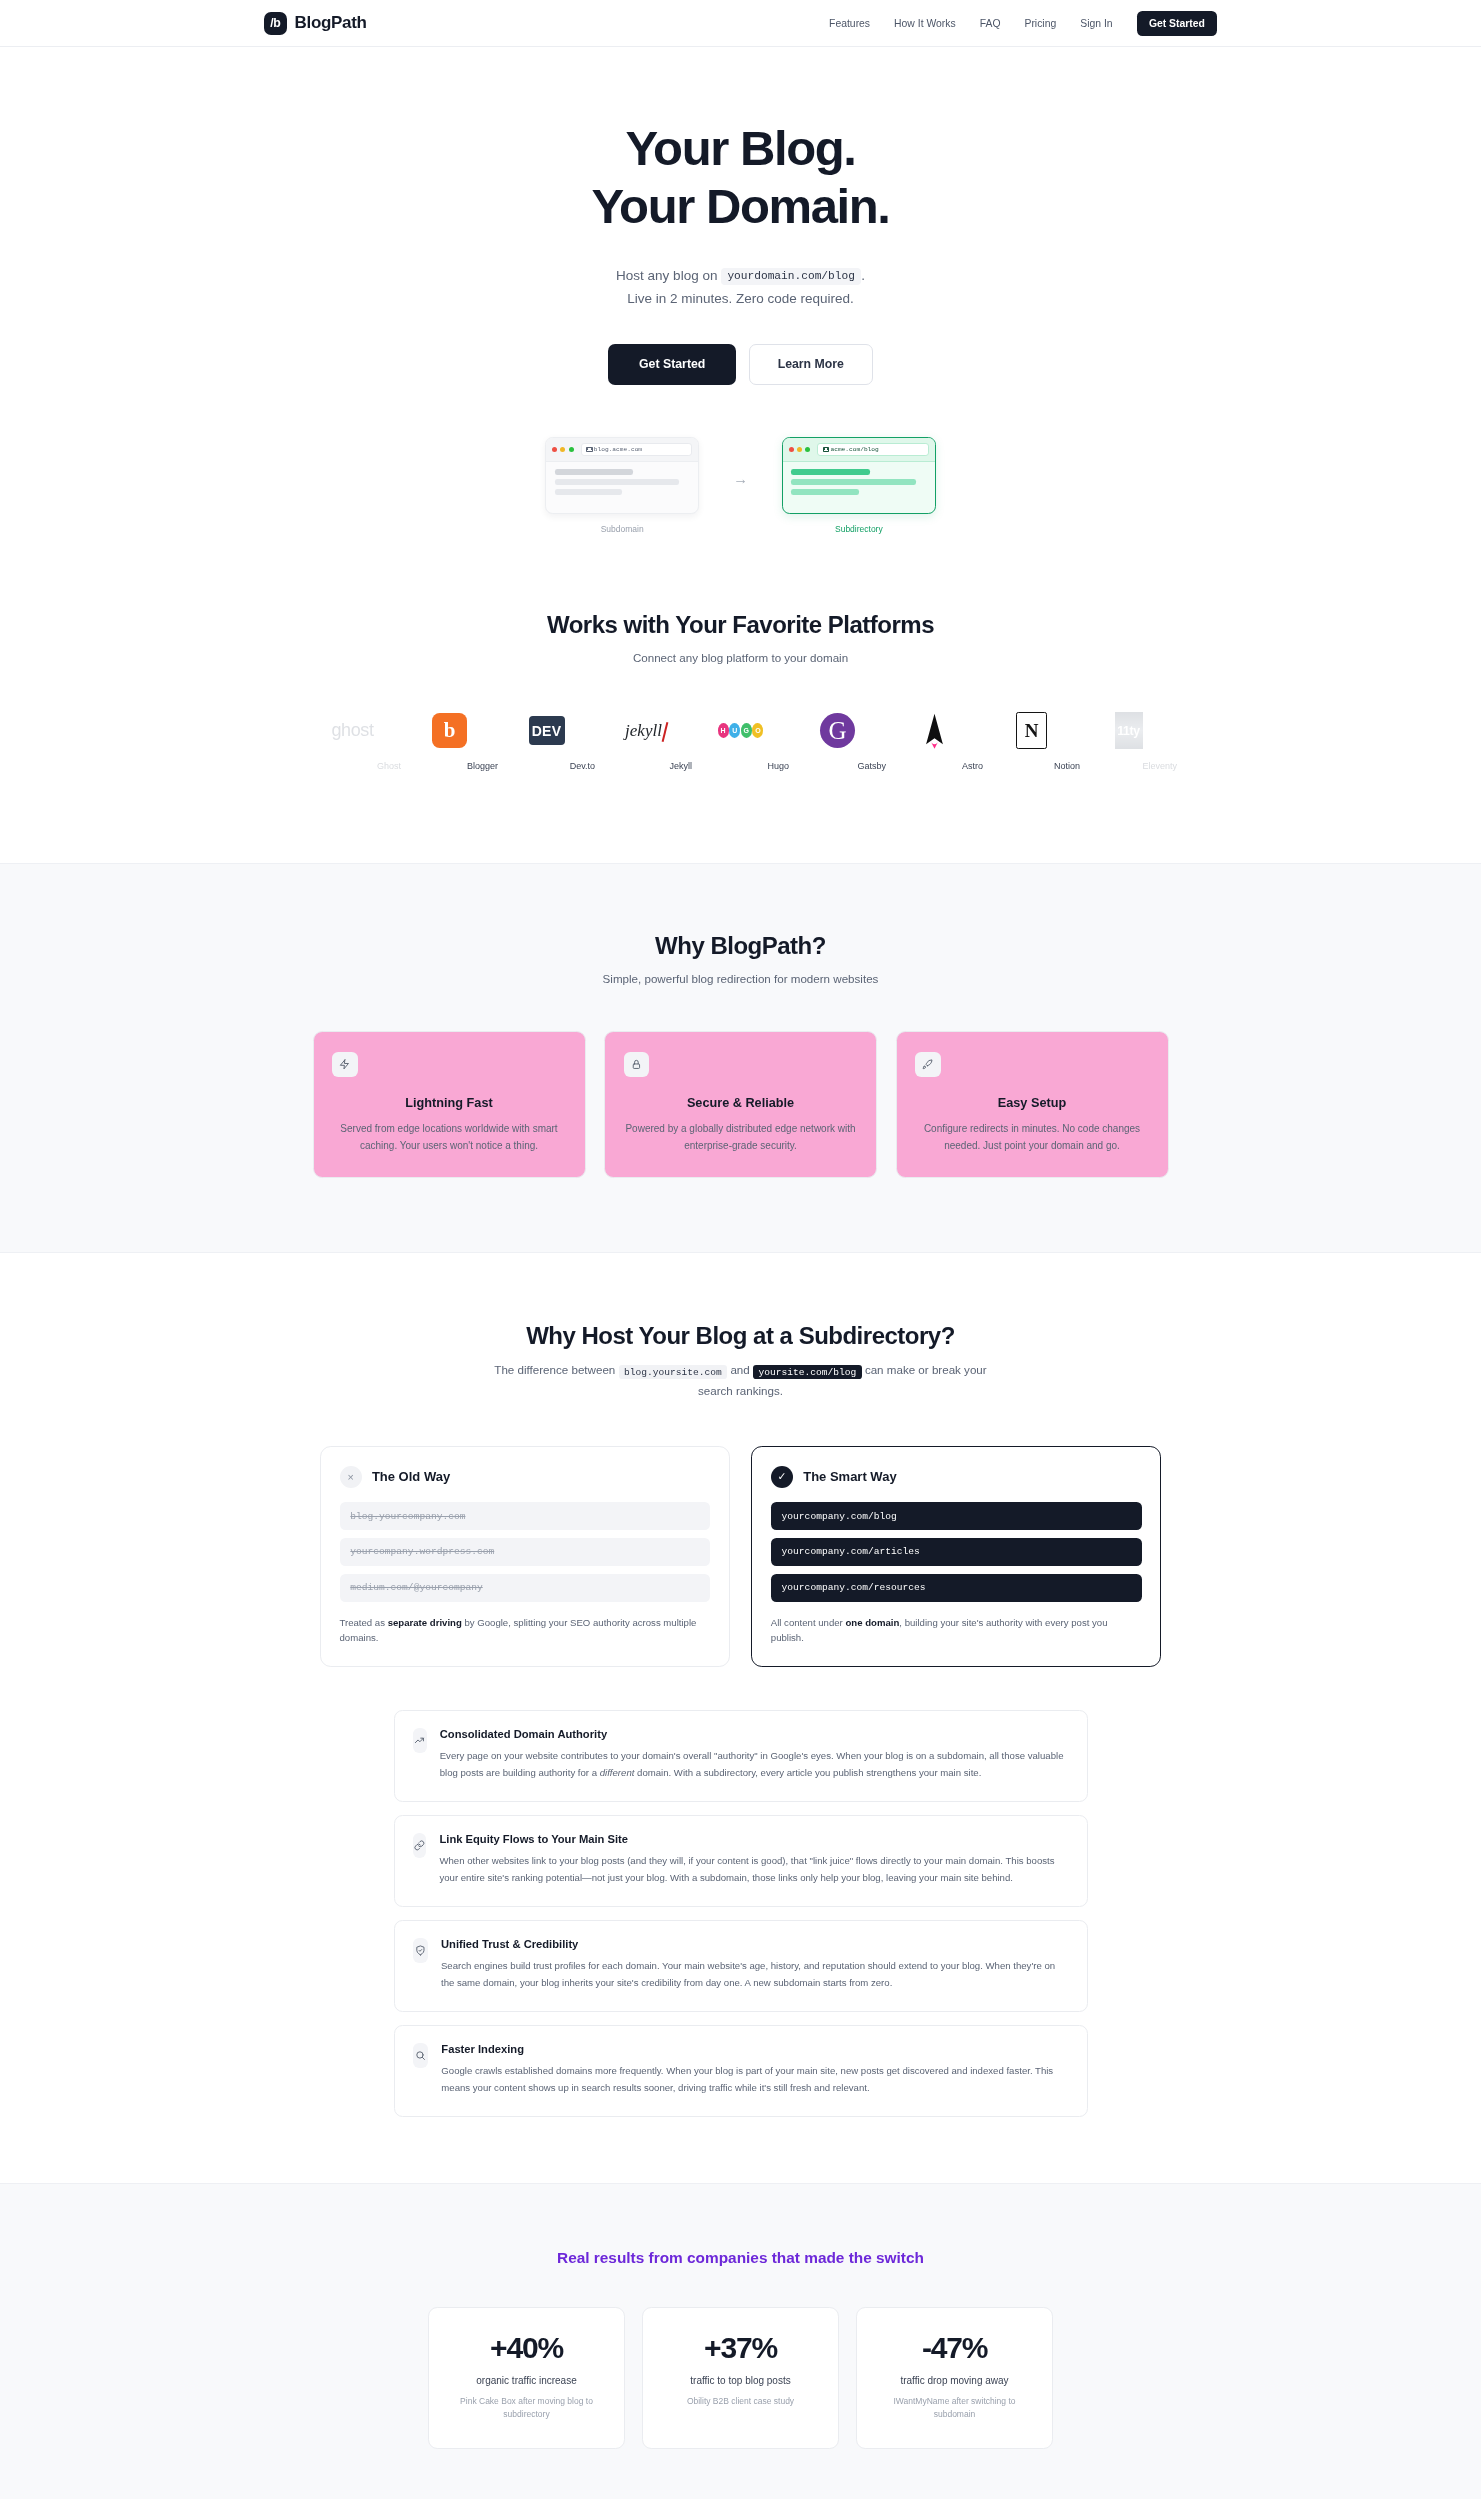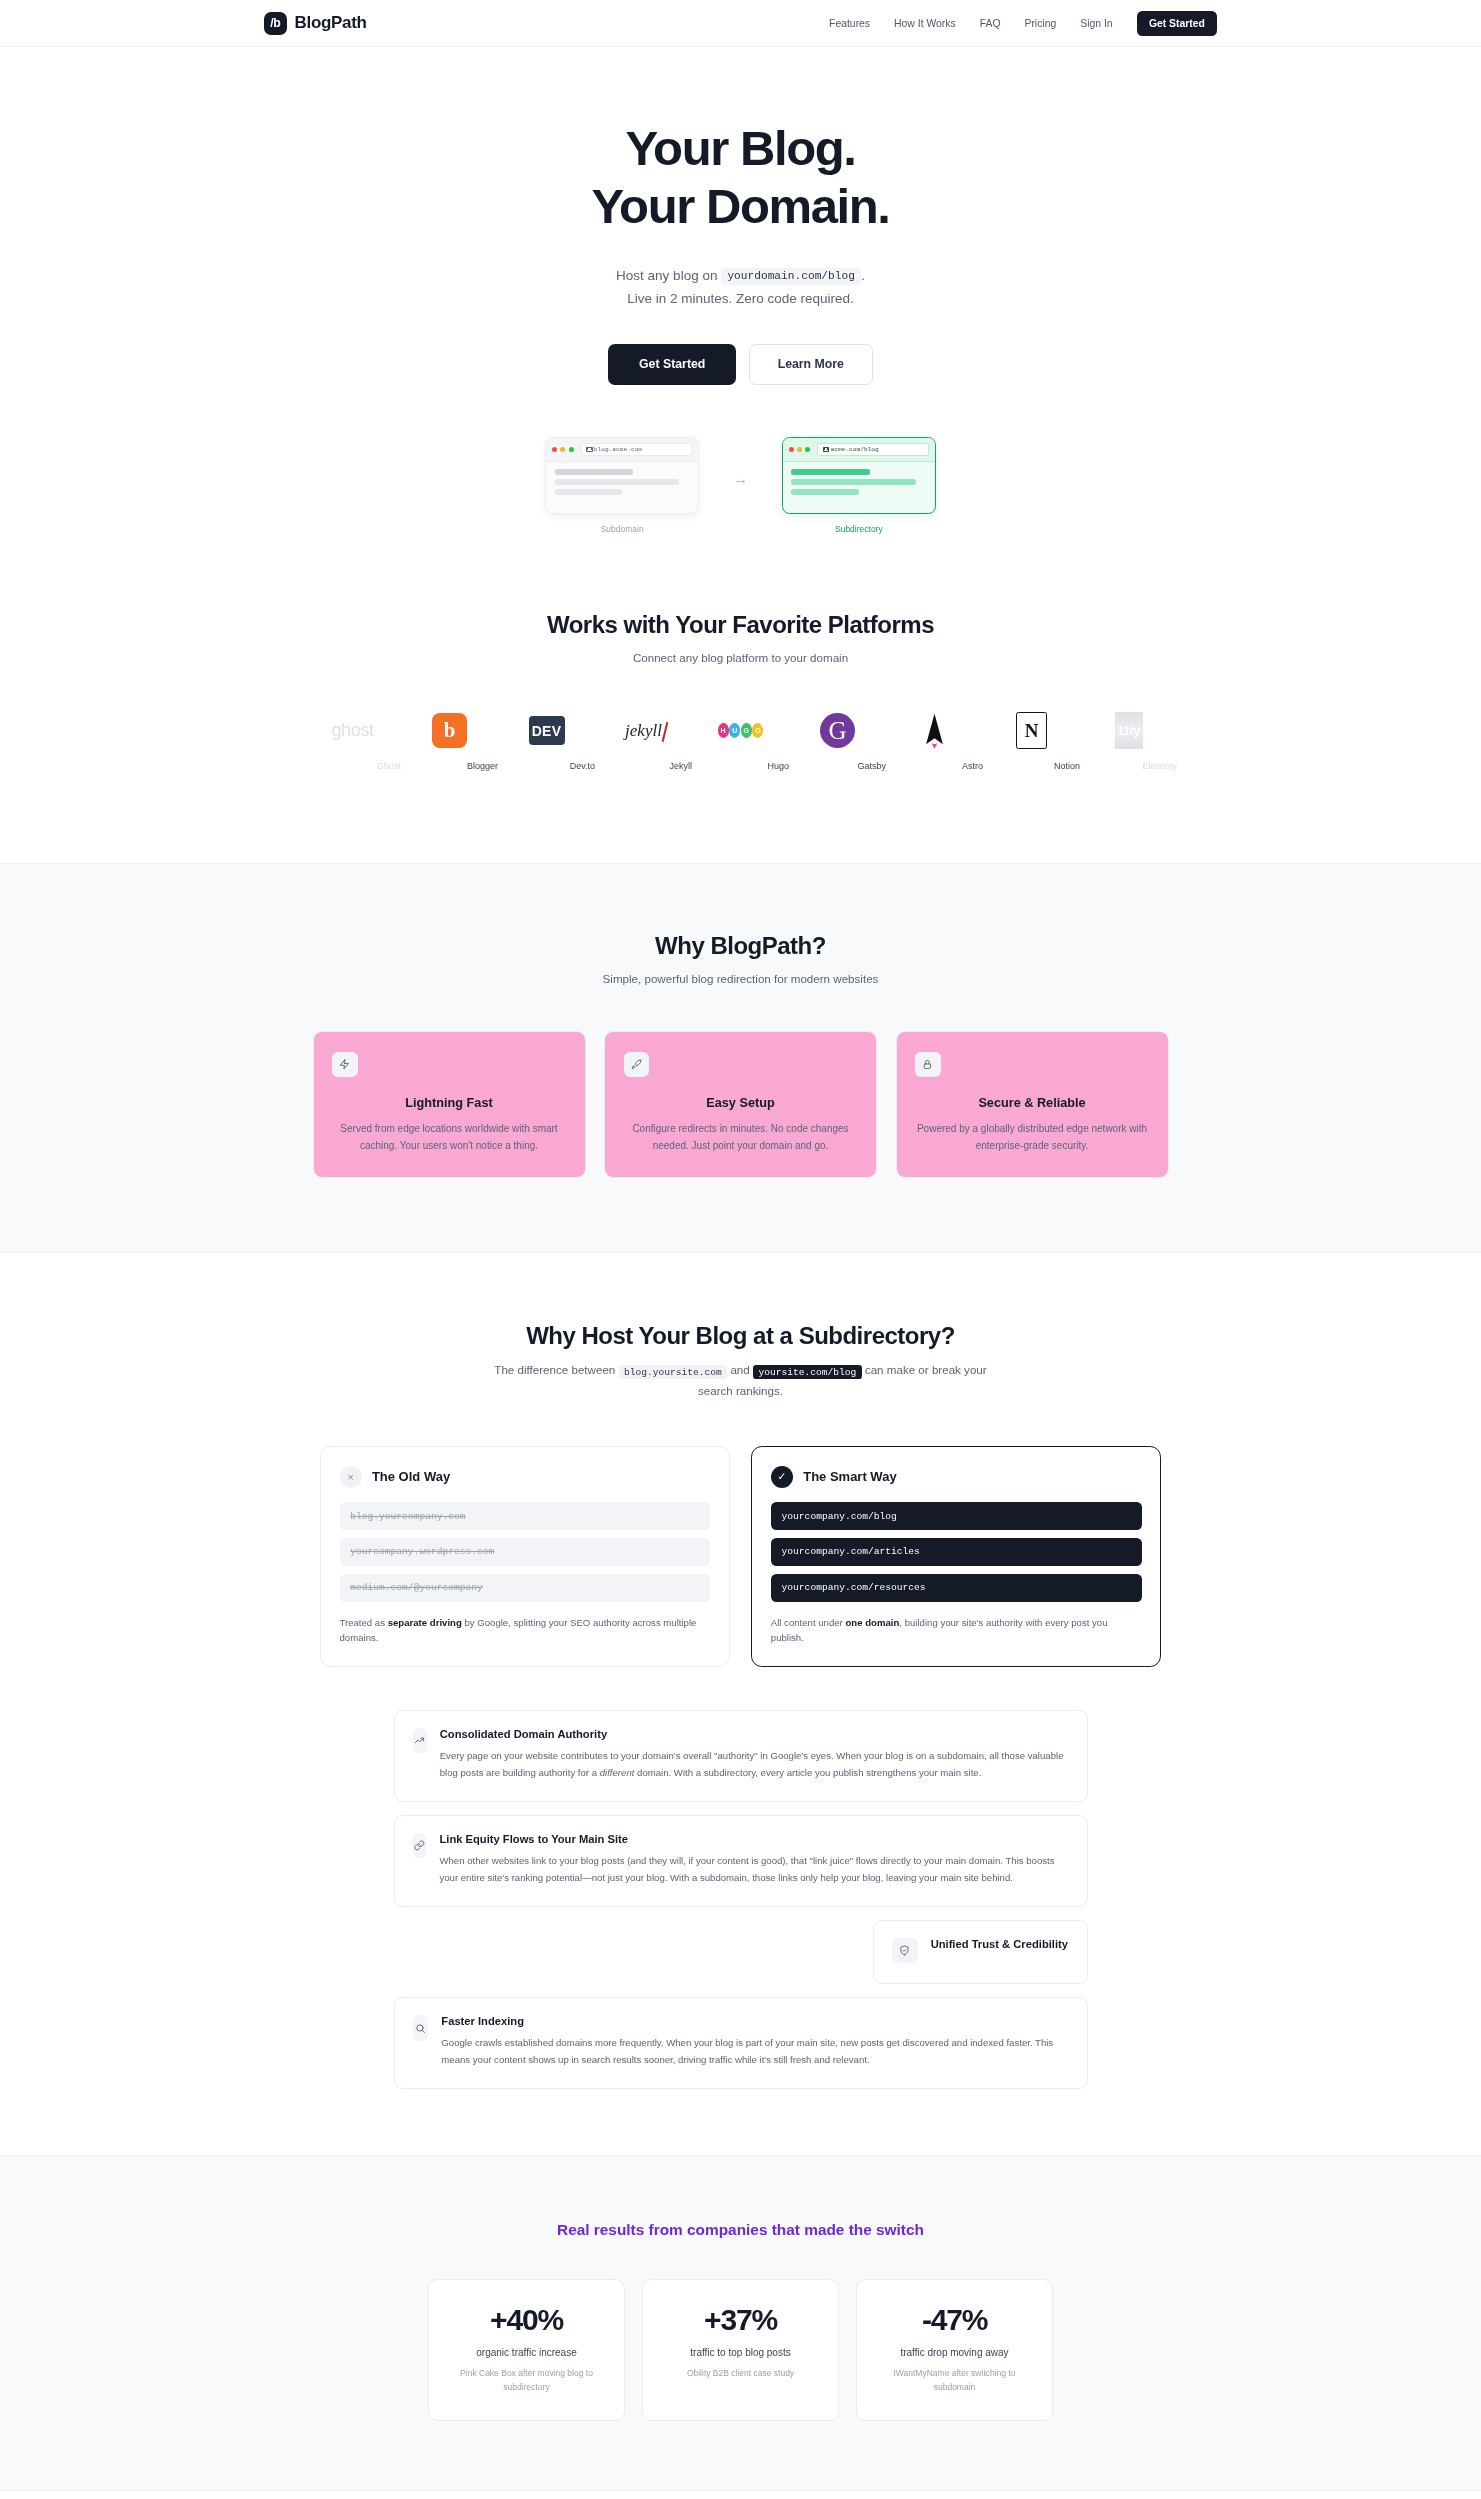--- a/index.html
+++ b/index.html
@@ -430,37 +430,37 @@
             <polygon points="13 2 3 14 12 14 11 22 21 10 12 10 13 2"></polygon>
           </svg>
         </div>
         <h3>Lightning Fast</h3>
         <p>Served from edge locations worldwide with smart caching. Your users won't notice a thing.</p>
       </div>
 
       <div class="card">
         <div class="ico-box">
           <svg width="10.8" height="10.8" viewBox="0 0 24 24" fill="none" stroke="#545c6b" stroke-width="2" stroke-linecap="round" stroke-linejoin="round">
+            <rect x="5" y="11" width="14" height="10" rx="2"></rect>
+            <path d="M8 11V7a4 4 0 0 1 8 0v4"></path>
+          </svg>
+        </div>
+        <h3>Secure &amp; Reliable</h3>
+        <p>Powered by a globally distributed edge network with enterprise-grade security.</p>
+      </div>
+
+      <div class="card">
+        <div class="ico-box">
+          <svg width="10.8" height="10.8" viewBox="0 0 24 24" fill="none" stroke="#545c6b" stroke-width="2" stroke-linecap="round" stroke-linejoin="round">
             <path d="M4.5 16.5c-1.5 1.26-2 5-2 5s3.74-.5 5-2c.71-.84.7-2.13-.09-2.91a2.18 2.18 0 0 0-2.91-.09z"></path>
             <path d="M12 15l-3-3a22 22 0 0 1 2-3.95A12.88 12.88 0 0 1 22 2c0 2.72-.78 7.5-6 11a22.35 22.35 0 0 1-4 2z"></path>
           </svg>
         </div>
         <h3>Easy Setup</h3>
         <p>Configure redirects in minutes. No code changes needed. Just point your domain and go.</p>
-      </div>
-
-      <div class="card">
-        <div class="ico-box">
-          <svg width="10.8" height="10.8" viewBox="0 0 24 24" fill="none" stroke="#545c6b" stroke-width="2" stroke-linecap="round" stroke-linejoin="round">
-            <rect x="5" y="11" width="14" height="10" rx="2"></rect>
-            <path d="M8 11V7a4 4 0 0 1 8 0v4"></path>
-          </svg>
-        </div>
-        <h3>Secure &amp; Reliable</h3>
-        <p>Powered by a globally distributed edge network with enterprise-grade security.</p>
       </div>
 
     </div>
   </div>
 </section>
 
 <section class="subdir">
   <div class="h2">Why Host Your Blog at a Subdirectory?</div>
   <div class="sub2">
     <span>The difference between</span>
@@ -534,20 +534,21 @@
 
     <div class="benefit">
       <div class="ico-box">
         <svg width="10.8" height="10.8" viewBox="0 0 24 24" fill="none" stroke="#545c6b" stroke-width="2" stroke-linecap="round" stroke-linejoin="round">
           <path d="M12 22s8-4 8-10V5l-8-3-8 3v7c0 6 8 10 8 10z"></path>
             <polyline points="9 12 11 14 15 10"></polyline>
         </svg>
       </div>
       <div>
         <h4>Unified Trust &amp; Credibility</h4>
+        <p>Search engines build trust profiles for each domain. Your main website's age, history, and reputation should extend to your blog. When they're on the same domain, your blog inherits your site's credibility from day one. A new subdomain starts from zero.</p>
       </div>
     </div>
 
     <div class="benefit">
       <div class="ico-box">
         <svg width="10.8" height="10.8" viewBox="0 0 24 24" fill="none" stroke="#545c6b" stroke-width="2" stroke-linecap="round" stroke-linejoin="round">
           <circle cx="11" cy="11" r="7"></circle>
             <line x1="16.5" y1="16.5" x2="21" y2="21"></line>
         </svg>
       </div>

